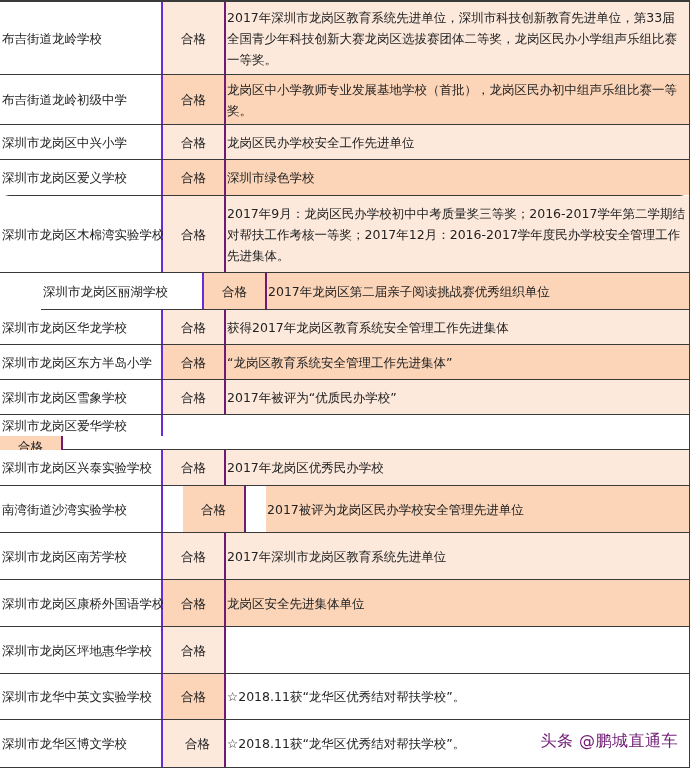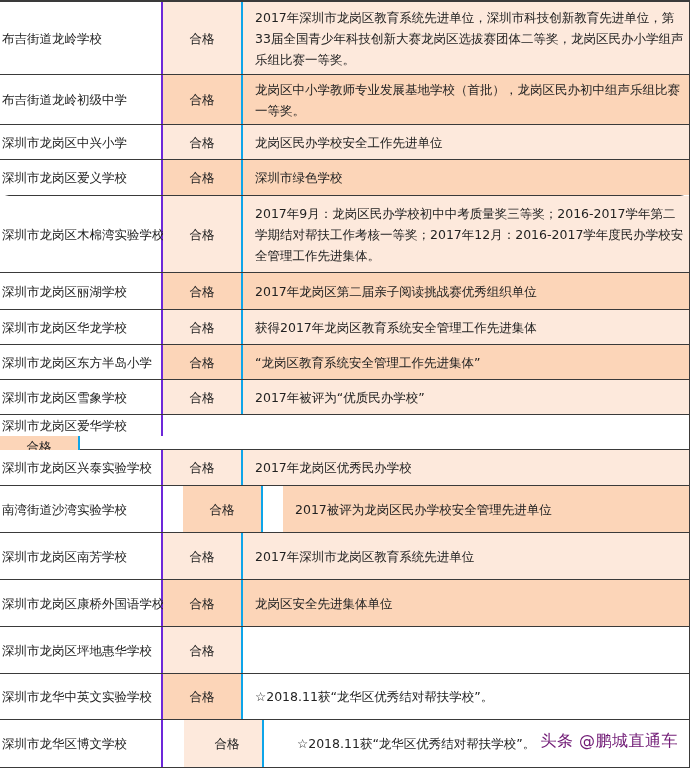--- a/index.html
+++ b/index.html
@@ -11,22 +11,22 @@
   .table {
     position: absolute; left: 0; top: 0; width: 689px;
     border-top: 2px solid #3a3a3a;
     border-right: 2px solid #3a3a3a;
   }
   .row {
     display: flex; border-bottom: 1.5px solid #3a3a3a; box-sizing: border-box;
   }
   .cell { box-sizing: border-box; display: flex; align-items: center; font-size: 12.5px; line-height: 21px; }
   .c-name { width: 163px; padding-left: 2px; background: #ffffff; border-right: 2px solid #6d28d9; white-space: nowrap; }
-  .c-status { width: 80px; justify-content: center; border-right: 2px solid #0ea5e9; }
-  .c-honor { flex: 1; padding: 0 4px 0 12px; }
+  .c-status { width: 63px; justify-content: center; border-right: 2px solid #701a75; }
+  .c-honor { flex: 1; padding: 0 4px 0 1px; }
   .light .c-status, .light .c-honor { background: #fde9dc; }
   .dark .c-status, .dark .c-honor { background: #fcd5b8; }
   .white .c-honor { background: #ffffff; }
   .white .c-status { background: #fcd5b8; }
   .white2 .c-honor { background: #ffffff; }
   .white2 .c-status { background: #fde9dc; }
   .watermark {
     position: absolute; right: 12px; bottom: 16px;
     font-size: 16px; color: #701a75; letter-spacing: 0.5px;
   }
@@ -58,21 +58,21 @@
     <div class="cell c-status">合格</div>
     <div class="cell c-honor">深圳市绿色学校</div>
   </div>
 
   <div class="row light" style="height: 77px;">
     <div class="cell c-name">深圳市龙岗区木棉湾实验学校</div>
     <div class="cell c-status">合格</div>
     <div class="cell c-honor">2017年9月：龙岗区民办学校初中中考质量奖三等奖；2016-2017学年第二学期结对帮扶工作考核一等奖；2017年12月：2016-2017学年度民办学校安全管理工作先进集体。</div>
   </div>
 
-  <div class="row dark" style="height: 37px;">
+  <div class="row dark" style="height: 37px; margin-left: 41px;">
     <div class="cell c-name">深圳市龙岗区丽湖学校</div>
     <div class="cell c-status">合格</div>
     <div class="cell c-honor">2017年龙岗区第二届亲子阅读挑战赛优秀组织单位</div>
   </div>
 
   <div class="row light" style="height: 35px;">
     <div class="cell c-name">深圳市龙岗区华龙学校</div>
     <div class="cell c-status">合格</div>
     <div class="cell c-honor">获得2017年龙岗区教育系统安全管理工作先进集体</div>
   </div>
@@ -123,19 +123,19 @@
     <div class="cell c-name">深圳市龙岗区坪地惠华学校</div>
     <div class="cell c-status">合格</div>
   </div>
 
   <div class="row white" style="height: 46px;">
     <div class="cell c-name">深圳市龙华中英文实验学校</div>
     <div class="cell c-status">合格</div>
     <div class="cell c-honor">☆2018.11获“龙华区优秀结对帮扶学校”。</div>
   </div>
 
-  <div class="row white2" style="height: 48px; gap: 21px;">
+  <div class="row white2" style="height: 48px;">
     <div class="cell c-name">深圳市龙华区博文学校</div>
     <div class="cell c-status" style="padding-left: 8px;">合格</div>
     <div class="cell c-honor">☆2018.11获“龙华区优秀结对帮扶学校”。</div>
   </div>
 </div>
 <div class="watermark">头条 @鹏城直通车</div>
 
 </body></html>

